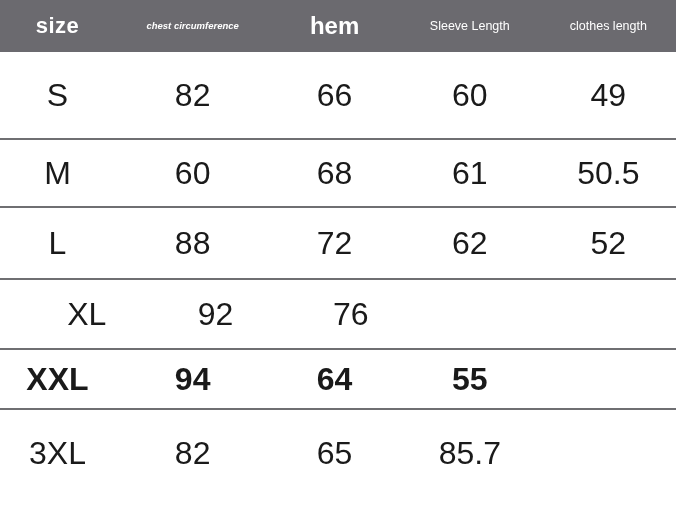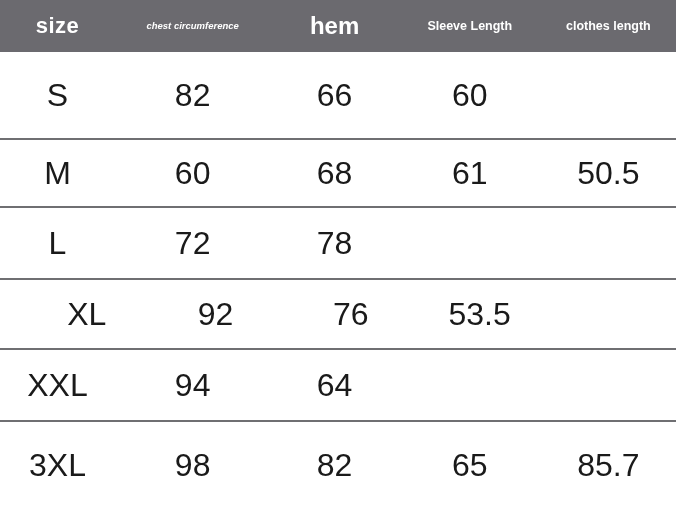--- a/index.html
+++ b/index.html
@@ -21,28 +21,28 @@
     grid-template-columns:17% 23% 19% 21% 20%;
     align-items:center;
   }
   .grid-row > *{text-align:center;}
   .chart-header{
     height:52px;background:var(--header-bg);color:var(--header-text);
   }
   .h-size{font-size:22px;font-weight:700;letter-spacing:0.5px;}
   .h-chest{font-size:9.5px;font-weight:600;font-style:italic;}
   .h-hem{font-size:24px;font-weight:700;}
-  .h-sleeve,.h-clothes{font-size:12.5px;font-weight:700;}
+  .h-sleeve,.h-clothes{font-size:12.5px;font-weight:400;}
   .body-row{color:var(--cell-text);font-size:32px;}
   .body-row:not(:last-child){border-bottom:2px solid var(--divider);}
   .body-row:nth-child(1){height:88px;}
   .body-row:nth-child(2){height:68px;}
   .body-row:nth-child(3){height:72px;}
   .body-row:nth-child(4){height:70px;padding-left:32px;}
-  .body-row:nth-child(5){height:72px;}
+  .body-row:nth-child(5){height:60px;font-weight:bold;}
   .body-row:nth-child(6){height:86px;}
   .cell{line-height:1;}
 </style>
 </head>
 <body>
 
 <div class="size-chart">
 
   <div class="grid-row chart-header">
     <div class="cell h-size">size</div>
@@ -51,51 +51,53 @@
     <div class="cell h-sleeve">Sleeve Length</div>
     <div class="cell h-clothes">clothes length</div>
   </div>
 
   <div>
     <div class="grid-row body-row">
       <div class="cell">S</div>
       <div class="cell">82</div>
       <div class="cell">66</div>
       <div class="cell">60</div>
+      <div class="cell">49</div>
     </div>
 
     <div class="grid-row body-row">
       <div class="cell">M</div>
       <div class="cell">60</div>
       <div class="cell">68</div>
       <div class="cell">61</div>
       <div class="cell">50.5</div>
     </div>
 
     <div class="grid-row body-row">
       <div class="cell">L</div>
+      <div class="cell">88</div>
       <div class="cell">72</div>
-      <div class="cell">78</div>
+      <div class="cell">62</div>
+      <div class="cell">52</div>
     </div>
 
     <div class="grid-row body-row">
       <div class="cell">XL</div>
       <div class="cell">92</div>
       <div class="cell">76</div>
-      <div class="cell">53.5</div>
     </div>
 
     <div class="grid-row body-row">
       <div class="cell">XXL</div>
       <div class="cell">94</div>
       <div class="cell">64</div>
+      <div class="cell">55</div>
     </div>
 
     <div class="grid-row body-row">
       <div class="cell">3XL</div>
-      <div class="cell">98</div>
       <div class="cell">82</div>
       <div class="cell">65</div>
       <div class="cell">85.7</div>
     </div>
   </div>
 
 </div>
 
 </body></html>

